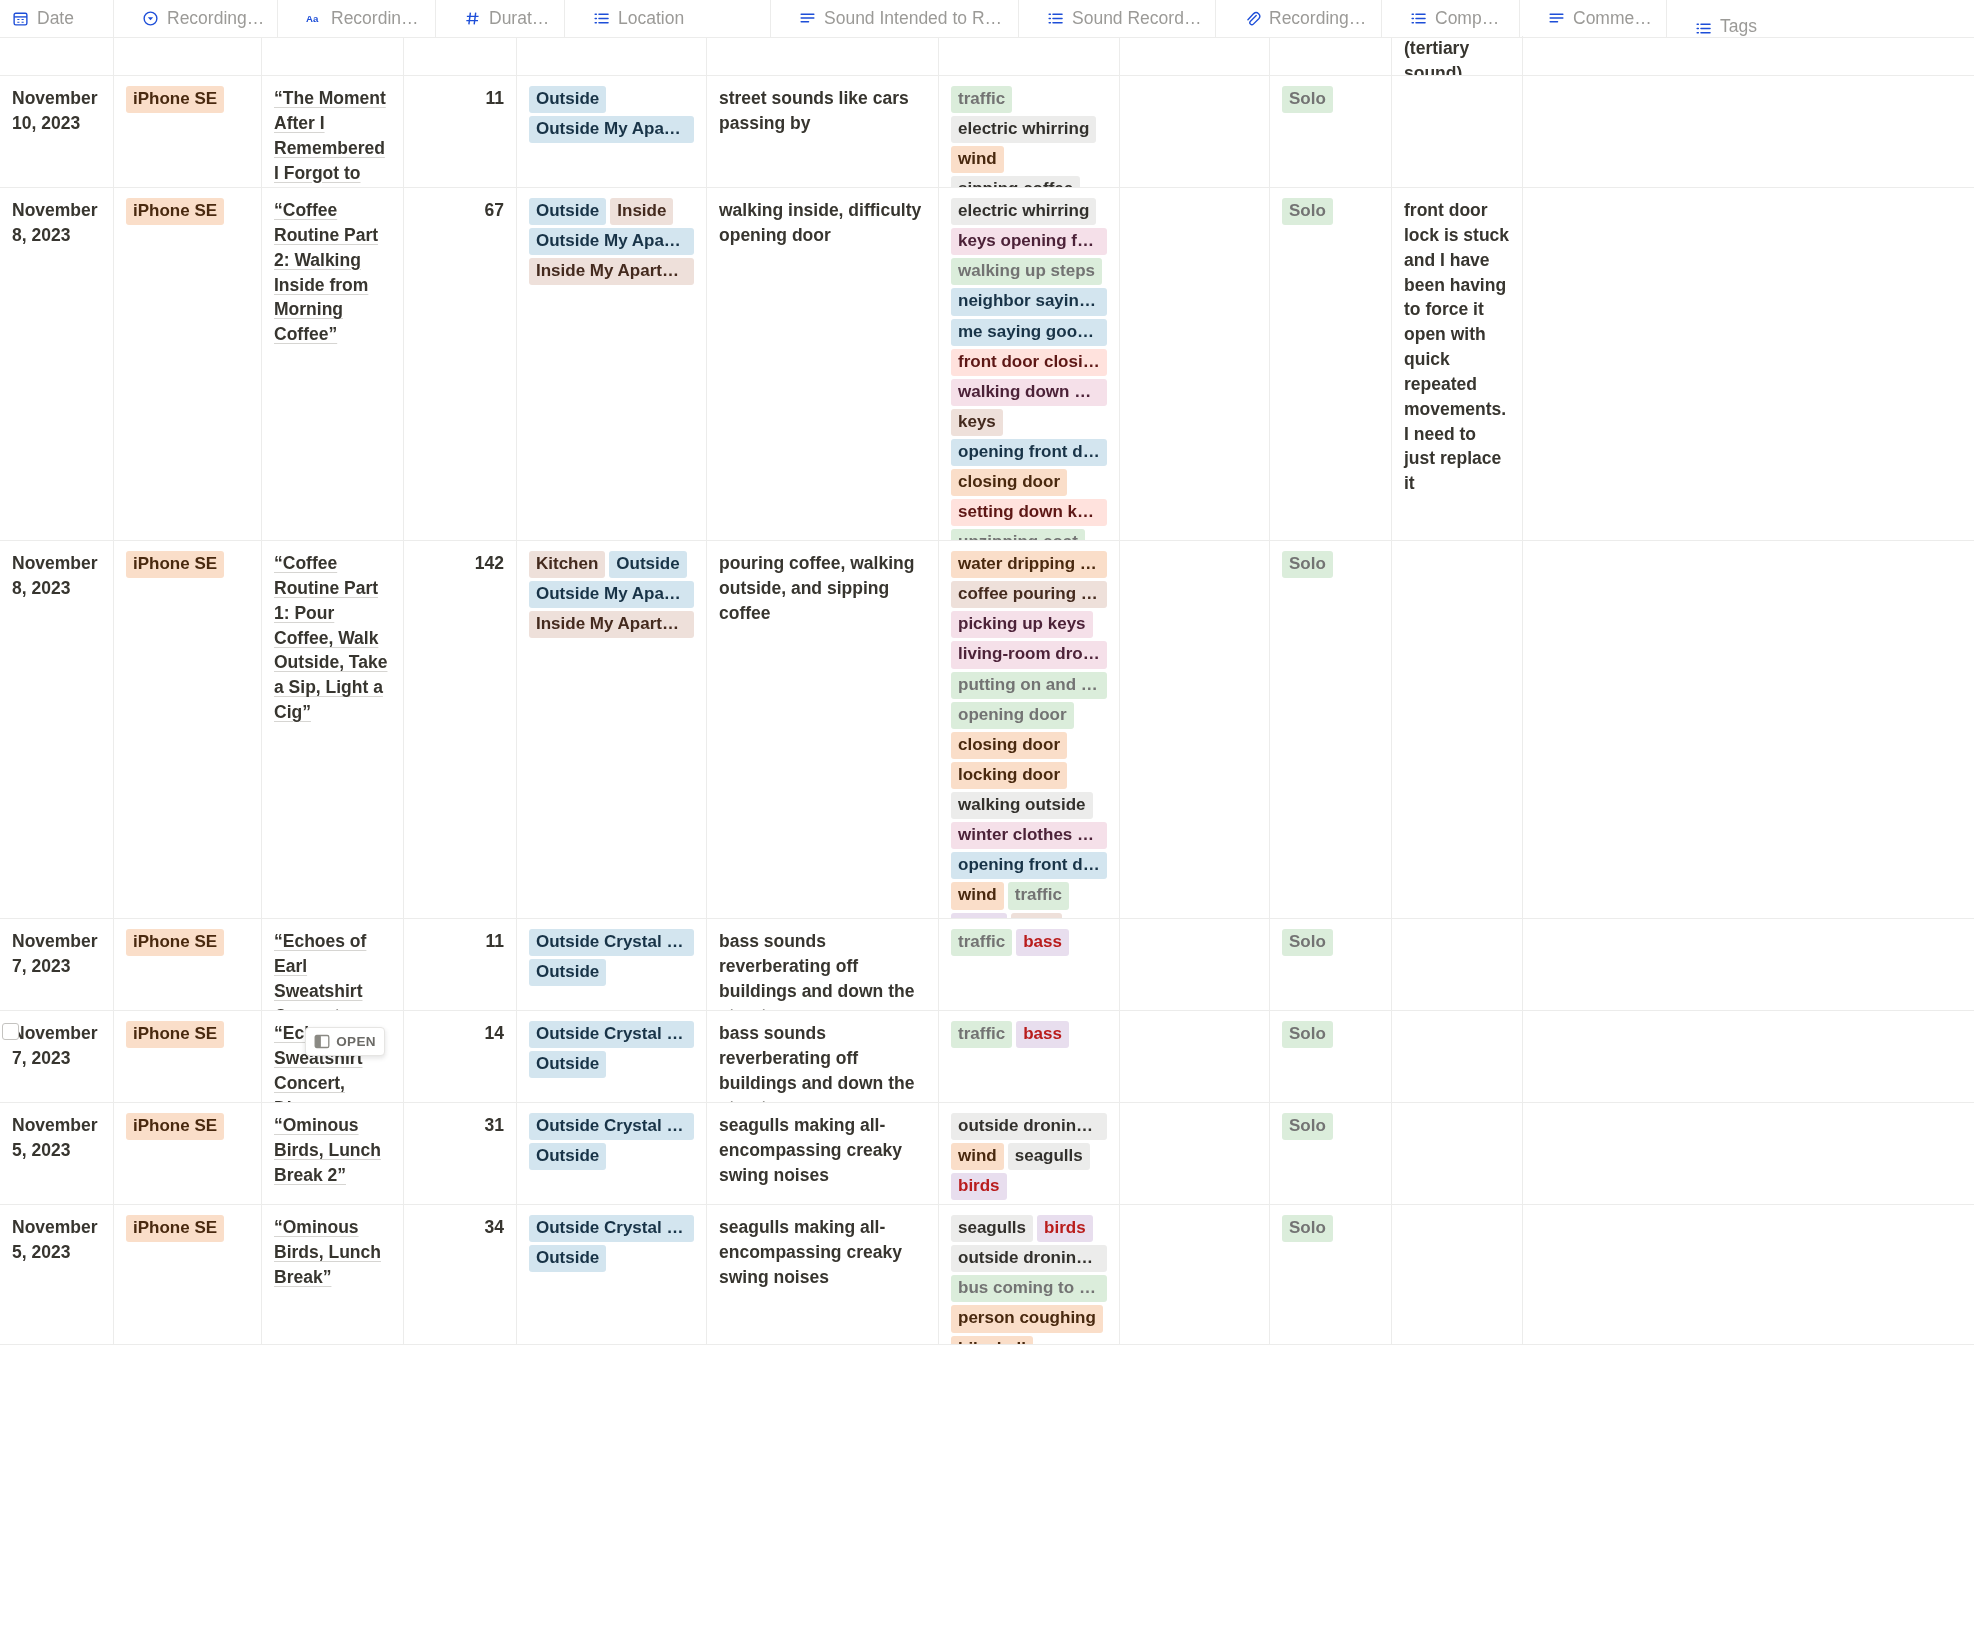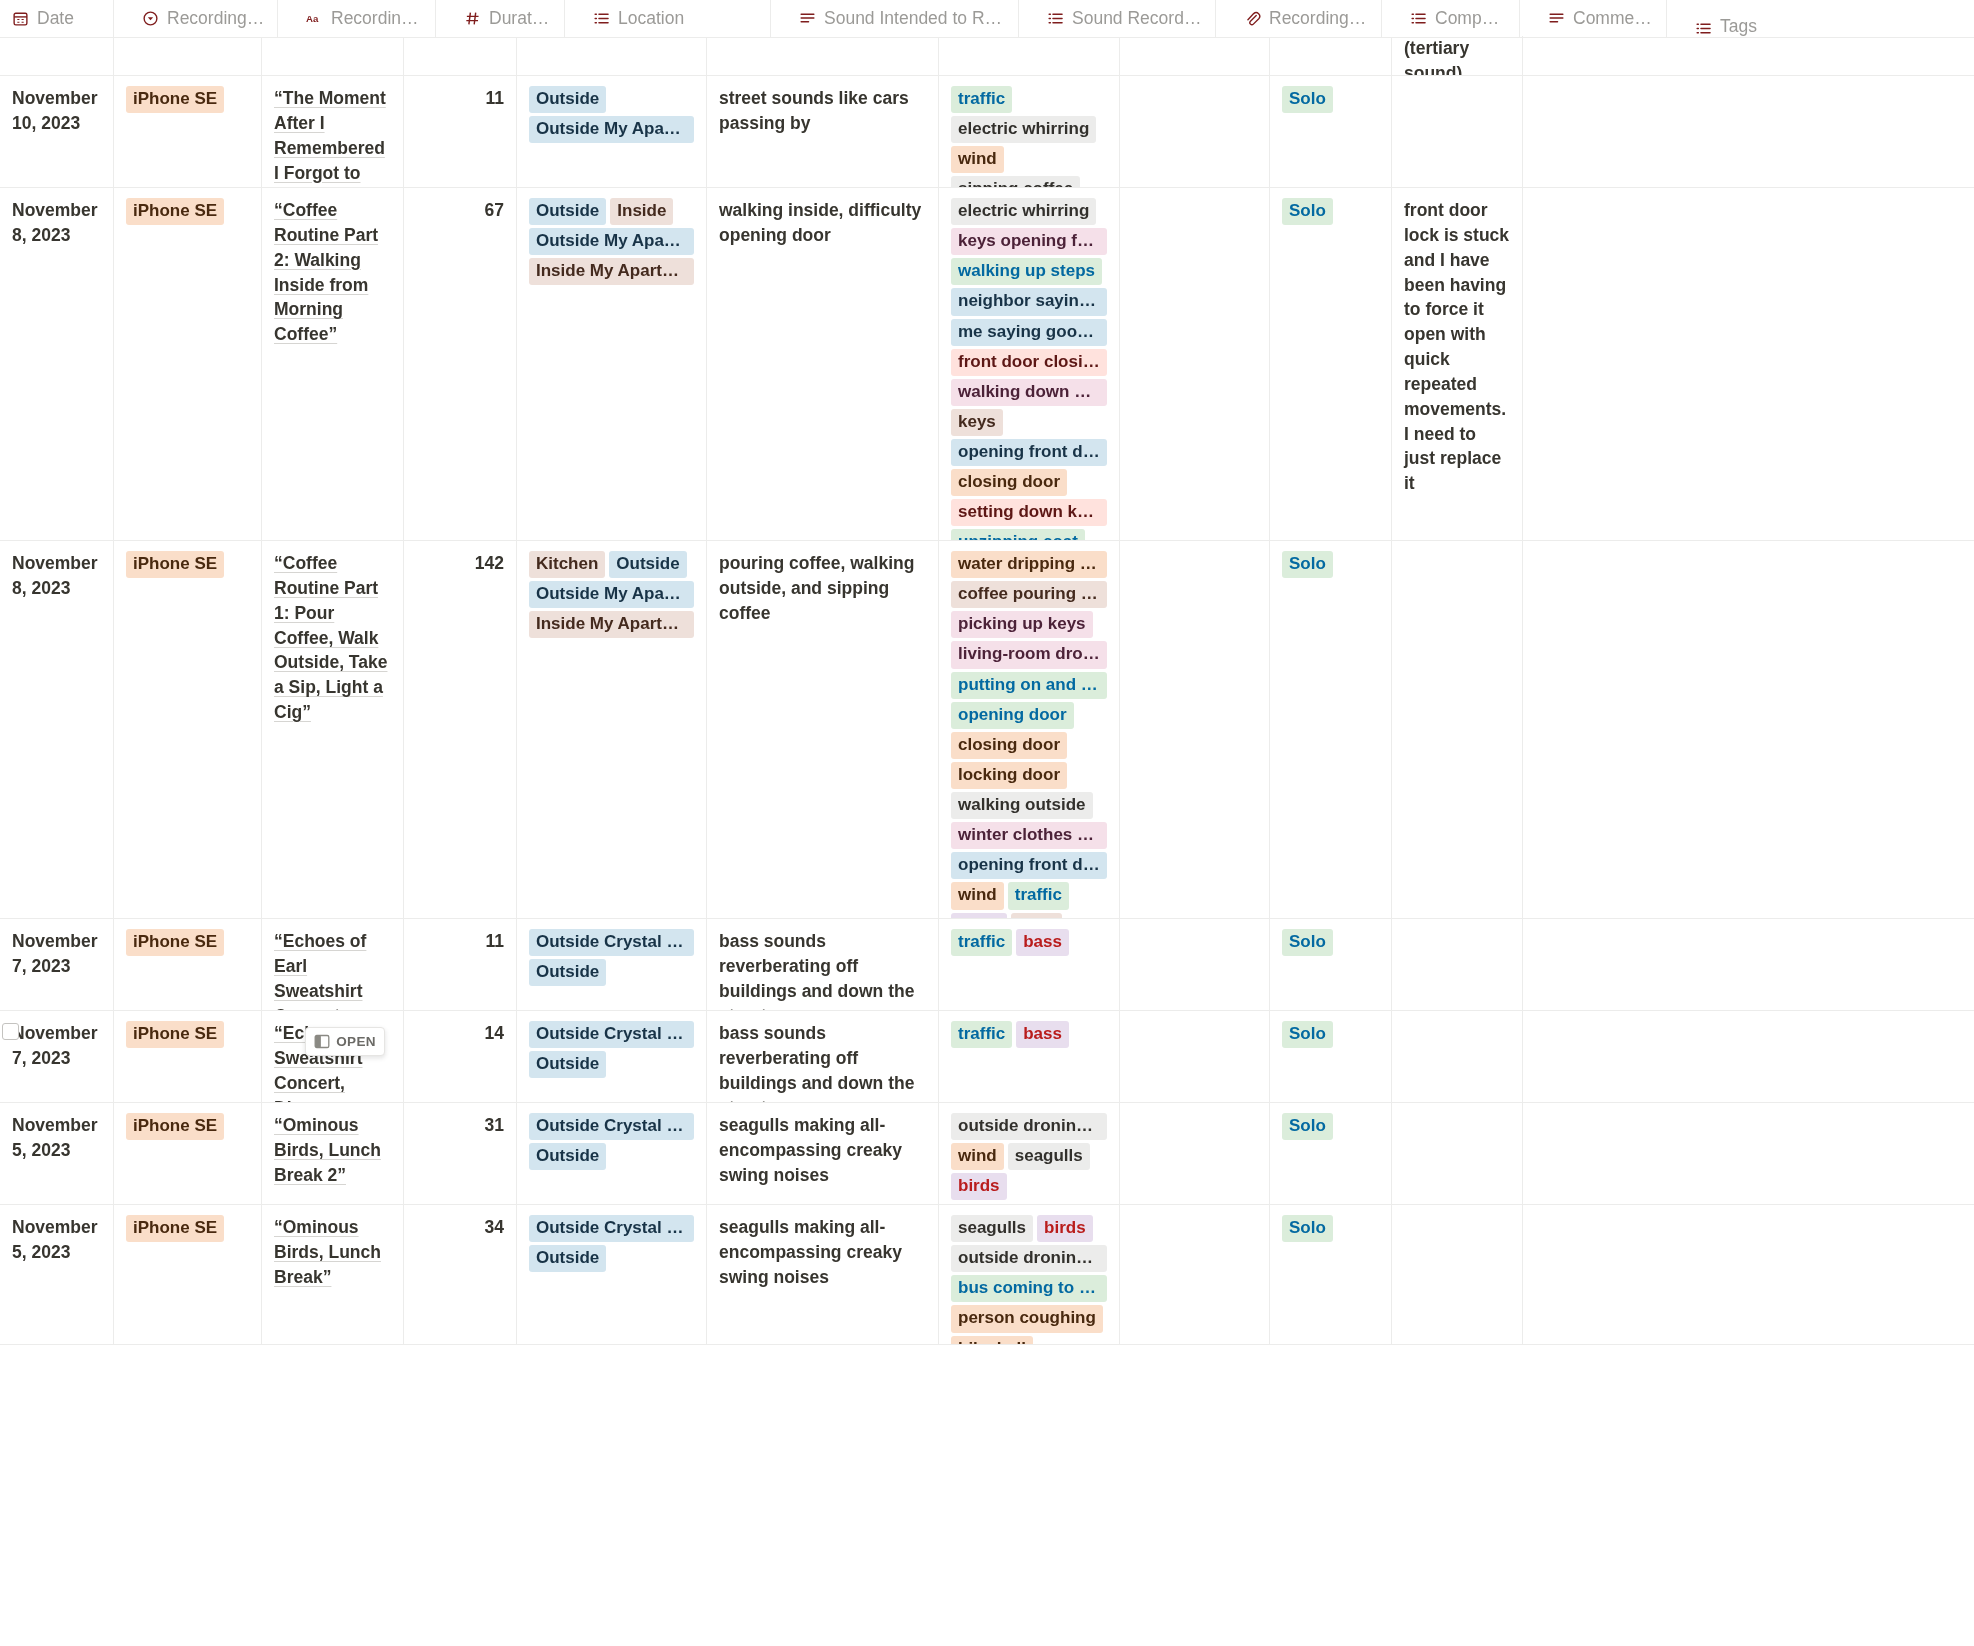--- a/index.html
+++ b/index.html
@@ -34,21 +34,21 @@
     color: #9b9a97;
     font-size: 17.5px;
     white-space: nowrap;
     overflow: hidden;
   }
   .hdr-cell .lbl { overflow: hidden; text-overflow: ellipsis; }
   .hdr-ico {
     flex: 0 0 auto;
     width: 17px; height: 17px;
     display: block;
-    color: #7f1d1d;
+    color: #1d4ed8;
     font-weight: bold;
   }
   .hdr-ico svg { display:block; width:100%; height:100%; }
 
   
   .body { position: relative; font-weight: bold; }
   .row {
     display: flex;
     border-bottom: 1px solid #ececeb;
     position: relative;
@@ -86,21 +86,21 @@
     line-height: 1.42;
     margin: 0 4px 3px 0;
     max-width: 100%;
     white-space: nowrap;
     overflow: hidden;
     text-overflow: ellipsis;
     vertical-align: top;
   }
   .t-blue   { background:#d3e5ef; color:#183347; }
   .t-orange { background:#fadec9; color:#49290f; }
-  .t-green  { background:#dbeddb; color:#0369a1; }
+  .t-green  { background:#dbeddb; color:#737373; }
   .t-pink   { background:#f5e0e9; color:#4c2238; }
   .t-red    { background:#ffe2dd; color:#5d1715; }
   .t-purple { background:#e8deee; color:#b91c1c; }
   .t-brown  { background:#eee0da; color:#442a1e; }
   .t-lgray  { background:#ececeb; color:#32302c; }
 
   
   .titlelink {
     text-decoration: underline;
     text-decoration-color: #d6d5d2;

